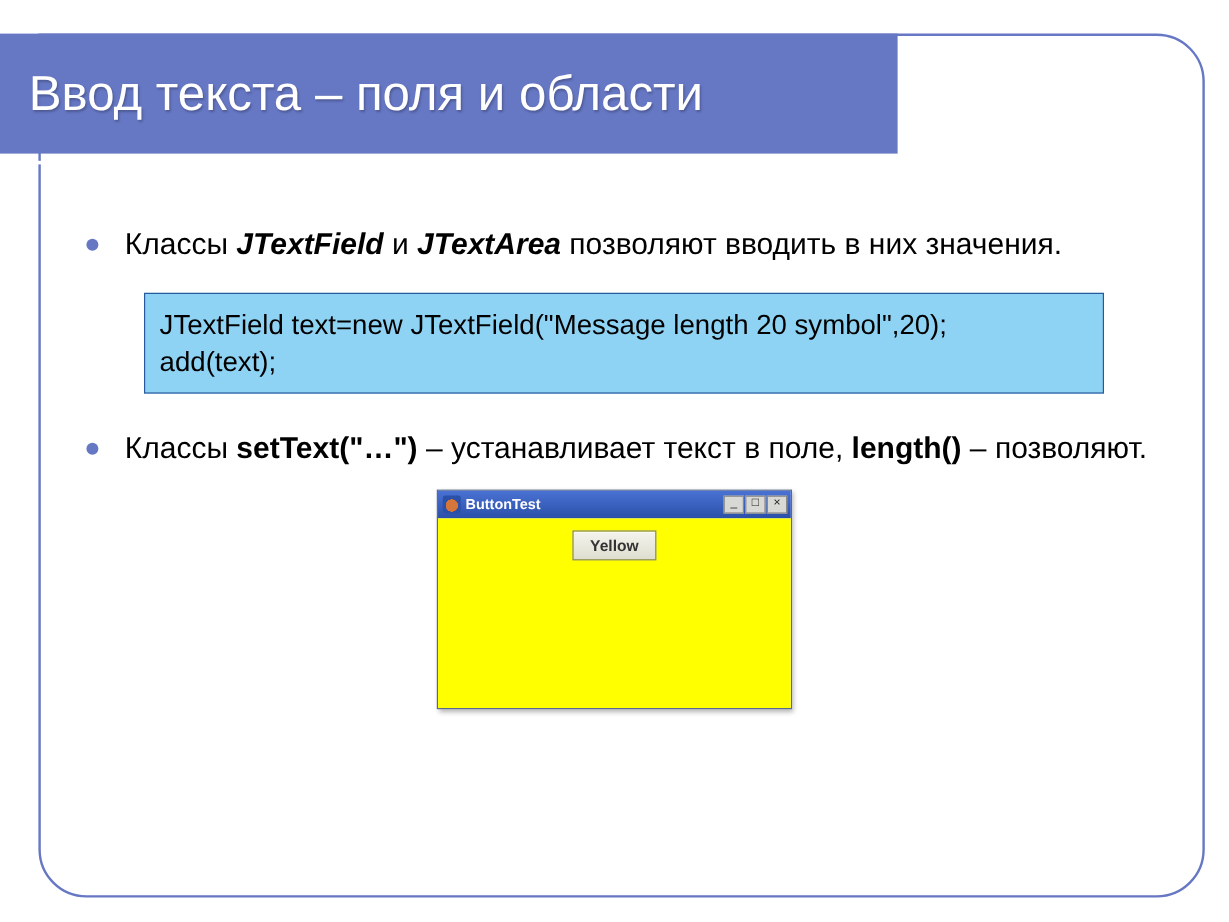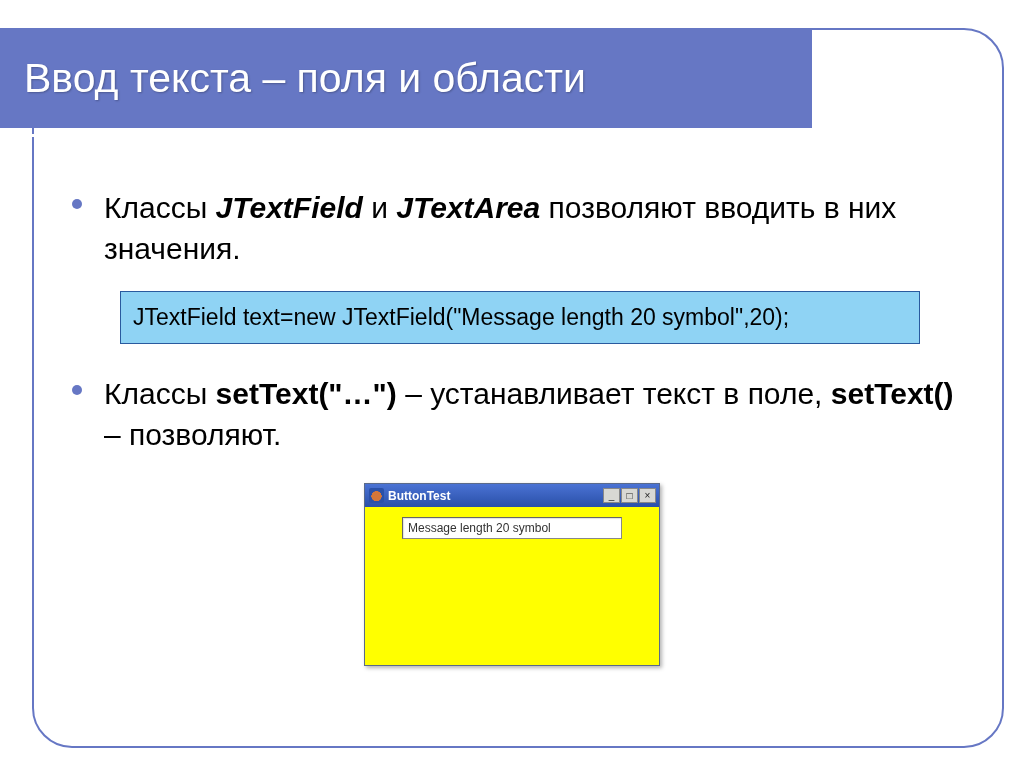--- a/index.html
+++ b/index.html
@@ -18,21 +18,21 @@
     right: 20px;
     bottom: 20px;
     border: 2px solid #6677c4;
     border-radius: 40px;
     border-top-left-radius: 0;
   }
   .title-banner {
     position: absolute;
     left: 0;
     top: 28px;
-    width: 812px;
+    width: 748px;
     height: 100px;
     background: #6677c4;
     display: flex;
     align-items: center;
     padding-left: 24px;
     z-index: 2;
   }
   .title-banner .title-text {
     color: #ffffff;
     font-size: 41px;
@@ -64,38 +64,38 @@
     width: 10px;
     height: 10px;
     border-radius: 50%;
     background: #6677c4;
     margin-top: 11px;
     margin-right: 22px;
     margin-left: 12px;
     flex-shrink: 0;
   }
   .bullet-body {
-    font-size: 30px;
+    font-size: 25px;
     color: #000000;
     line-height: 1.35;
   }
   .b { font-weight: bold; }
   .bi { font-weight: bold; font-style: italic; }
   .code-panel {
     margin: 22px auto 30px 60px;
     width: 800px;
     background: #8fd3f4;
     border: 1px solid #2a5a9e;
     padding: 10px 12px;
     font-size: 23px;
     color: #000;
     line-height: 1.35;
   }
   .demo-wrap {
-    margin-top: 28px;
+    margin-top: 16px;
     display: flex;
     justify-content: center;
   }
   .java-window {
     width: 296px;
     border: 1px solid #5a6a8a;
     box-shadow: 2px 2px 4px rgba(0,0,0,0.3);
     background: #ffffff;
   }
   .jw-titlebar {
@@ -179,41 +179,42 @@
 
   <div class="bullet-row">
     <div class="bullet-dot"></div>
     <div class="bullet-body">
       <span>Классы </span><span class="bi">JTextField</span><span> и </span><span class="bi">JTextArea</span><span> позволяют вводить в них значения.</span>
     </div>
   </div>
 
   <div class="code-panel">
     <div>JTextField text=new JTextField("Message length 20 symbol",20);</div>
+    <div>add(text);</div>
   </div>
 
   <div class="bullet-row">
     <div class="bullet-dot"></div>
     <div class="bullet-body">
-      <span>Классы </span><span class="b">setText("…")</span><span> – устанавливает текст в поле, </span><span class="b">setText()</span><span> – позволяют.</span>
+      <span>Классы </span><span class="b">setText("…")</span><span> – устанавливает текст в поле, </span><span class="b">length()</span><span> – позволяют.</span>
     </div>
   </div>
 
   <div class="demo-wrap">
     <div class="java-window">
       <div class="jw-titlebar">
         <div class="jw-coffee"></div>
         <div class="jw-title">ButtonTest</div>
         <div class="jw-btnset">
           <div class="jw-btn">_</div>
           <div class="jw-btn">□</div>
           <div class="jw-btn">×</div>
         </div>
       </div>
       <div class="jw-body">
         <div class="jw-row-center">
-          <input class="swing-textfield" type="text" value="Message length 20 symbol" style="">
+          <button class="swing-button">Yellow</button>
         </div>
       </div>
     </div>
   </div>
 
 </div>
 
 </body></html>

